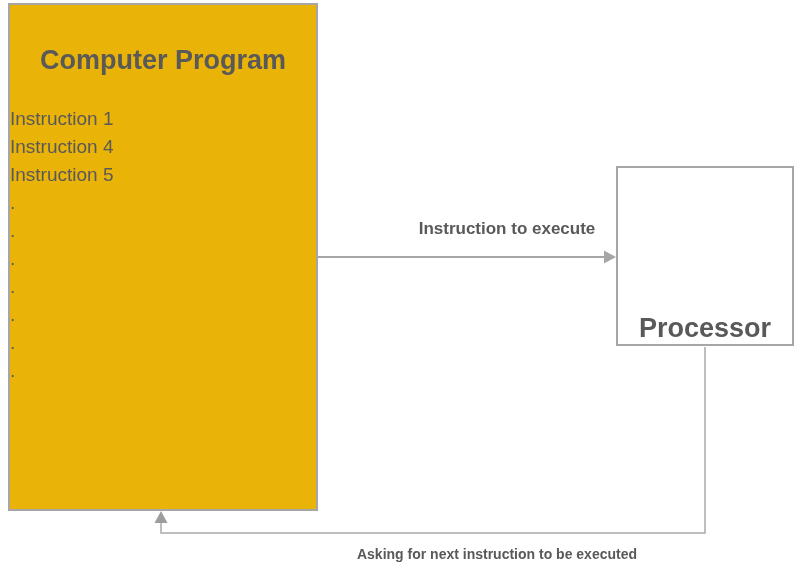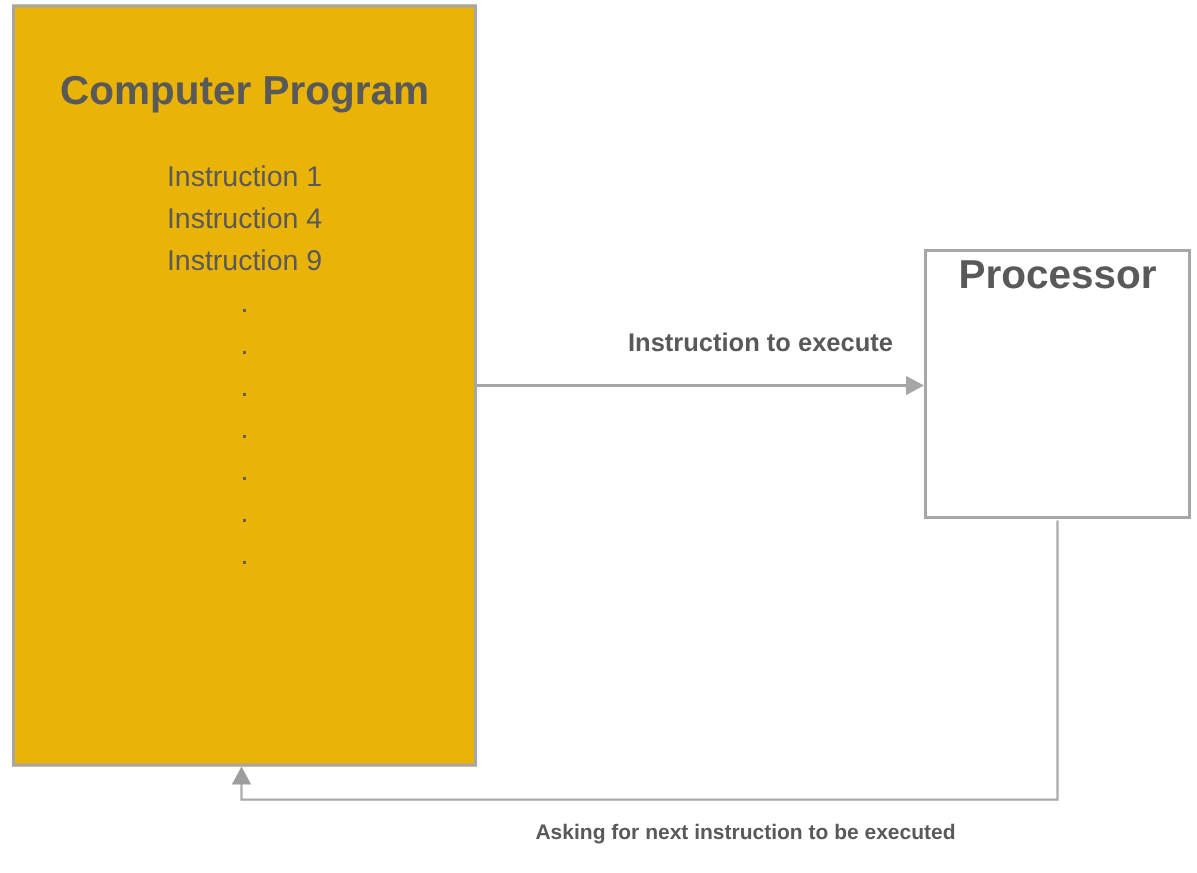--- a/index.html
+++ b/index.html
@@ -42,36 +42,35 @@
     text-align: center;
     font-size: 27px;
     font-weight: bold;
     color: #595959;
   }
   .instructions {
     position: absolute;
     left: 0;
     top: 100px;
     width: 100%;
-    text-align: center;
     font-size: 19px;
     line-height: 28px;
     color: #595959;
   }
   .processor-box {
     position: absolute;
     left: 616px;
     top: 166px;
     width: 178px;
     height: 180px;
     box-sizing: border-box;
     border: 2px solid #a6a6a6;
     background: #ffffff;
     display: flex;
-    align-items: flex-start;
+    align-items: flex-end;
     justify-content: center;
   }
   .processor-box .box-title {
     font-size: 27px;
     font-weight: bold;
     color: #595959;
   }
   .label {
     position: absolute;
     font-weight: bold;
@@ -104,21 +103,21 @@
 
     <polyline points="705,347 705,533 161,533 161,521" fill="none" stroke="#a9a9a9" stroke-width="1.5"></polyline>
     <polygon points="154.5,523 167.5,523 161,511" fill="#9d9d9d"></polygon>
   </svg>
 
   <div class="program-box">
     <div class="box-title">Computer Program</div>
     <div class="instructions">
       <div>Instruction 1</div>
       <div>Instruction 4</div>
-      <div>Instruction 9</div>
+      <div>Instruction 5</div>
       <div>.</div>
       <div>.</div>
       <div>.</div>
       <div>.</div>
       <div>.</div>
       <div>.</div>
       <div>.</div>
     </div>
   </div>
 

